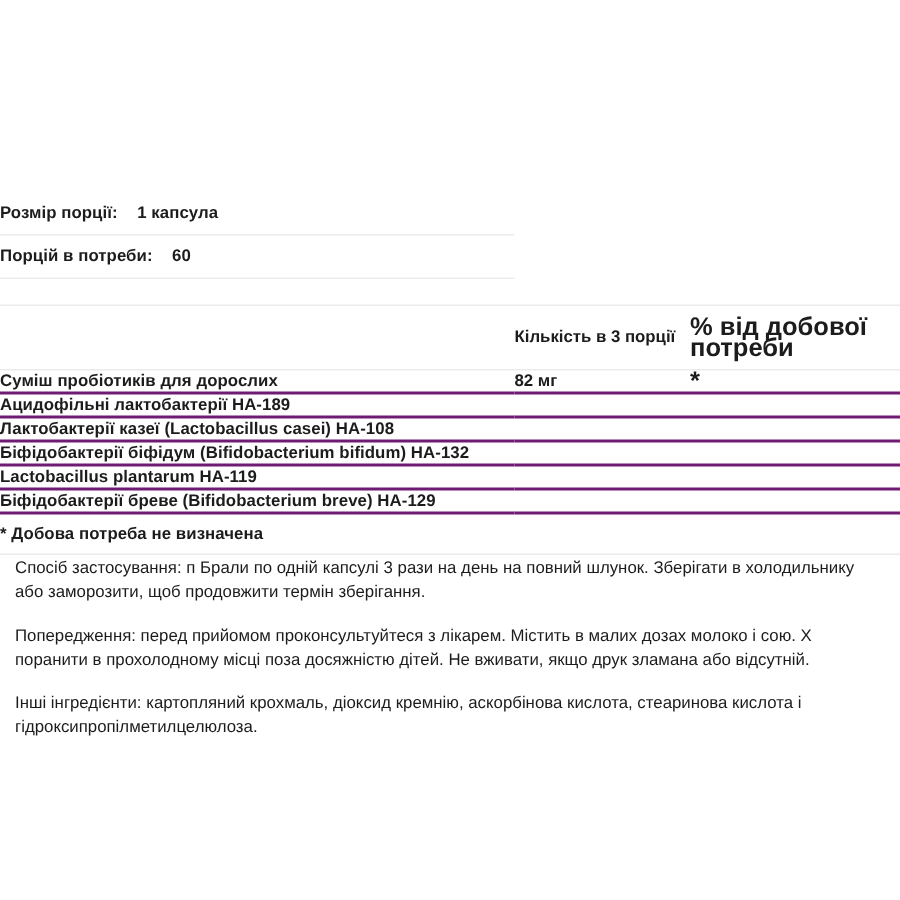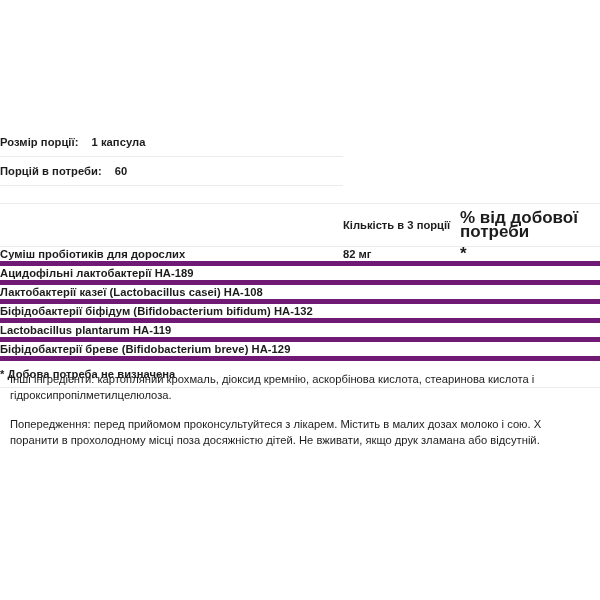--- a/index.html
+++ b/index.html
@@ -30,21 +30,21 @@
     top: 128px;
     width: 600px;
     border-collapse: collapse;
     table-layout: fixed;
   }
   .facts-table td {
     padding: 0;
     vertical-align: middle;
   }
   .row-line {
-    border-bottom: 5px solid #701a75;
+    border-bottom: 2px solid #701a75;
   }
   .cell-label {
     padding: 6px 0 6px 10px;
     font-size: 11.2px;
     font-weight: 600;
     letter-spacing: 0.05px;
     color: #1c1c1c;
     line-height: 14px;
   }
   .cell-amount {
@@ -191,17 +191,18 @@
       <tr class="footnote-row">
         <td class="cell-label">* Добова потреба не визначена</td>
         <td class="cell-amount"></td>
         <td class="cell-dv"></td>
       </tr>
 
     </tbody>
   </table>
 
   <div class="copy" id="directions-block">
+    <p>Спосіб застосування: п Брали по одній капсулі 3 рази на день на повний шлунок. Зберігати в холодильнику або заморозити, щоб продовжити термін зберігання.</p>
+    <p>Попередження: перед прийомом проконсультуйтеся з лікарем. Містить в малих дозах молоко і сою. Х   поранити в прохолодному місці поза досяжністю дітей. Не вживати, якщо друк зламана або відсутній.</p>
     <p>Інші інгредієнти: картопляний крохмаль, діоксид кремнію, аскорбінова кислота, стеаринова кислота і гідроксипропілметилцелюлоза.</p>
-    <p>Попередження: перед прийомом проконсультуйтеся з лікарем. Містить в малих дозах молоко і сою. Х   поранити в прохолодному місці поза досяжністю дітей. Не вживати, якщо друк зламана або відсутній.</p>
   </div>
 
 </div>
 
 </body></html>

